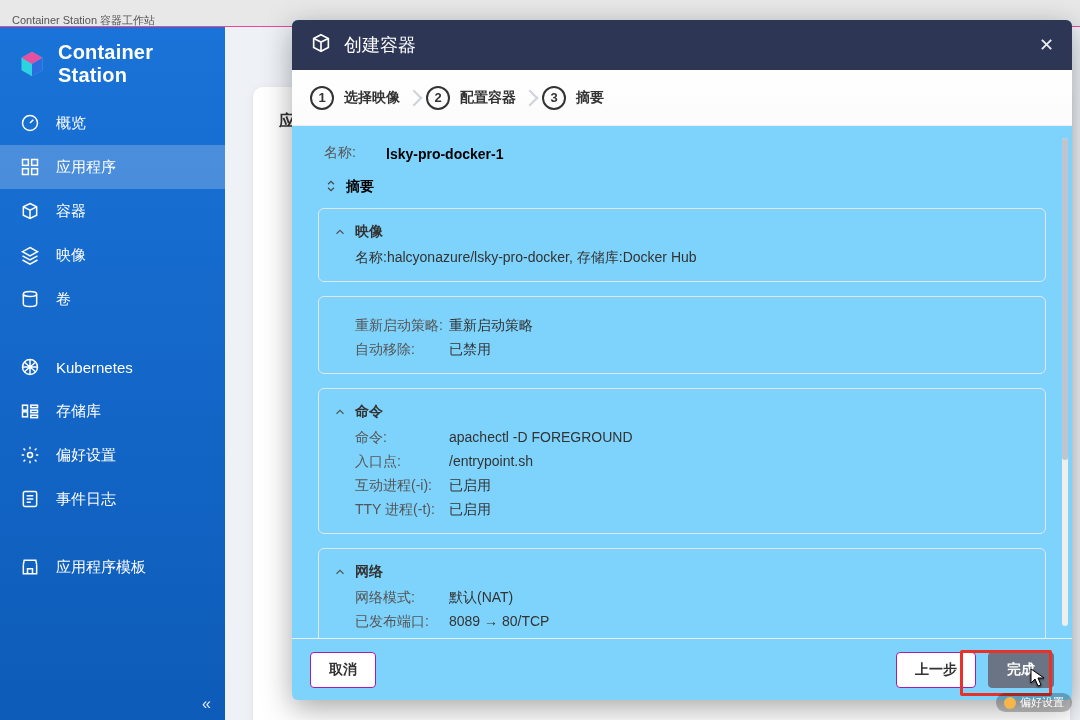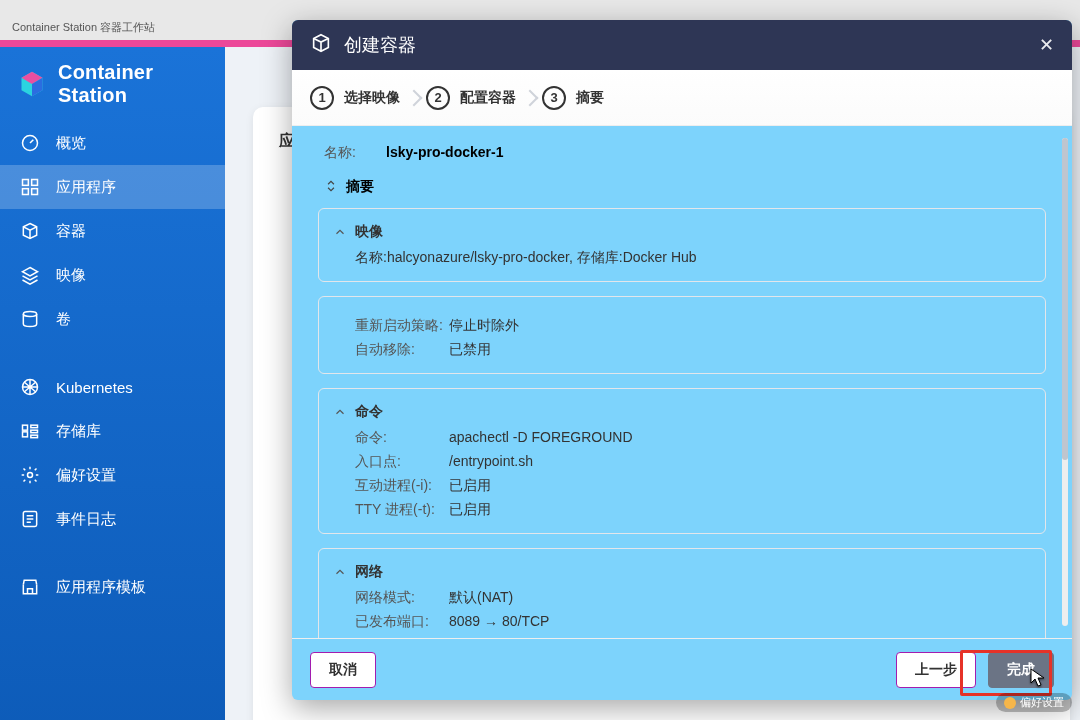--- a/index.html
+++ b/index.html
@@ -1,18 +1,18 @@
 <!DOCTYPE html>
 <html><head>
 <meta charset="utf-8">
 <style>
 * { box-sizing: border-box; margin: 0; padding: 0; font-family: -apple-system, "Microsoft YaHei", "PingFang SC", sans-serif; }
 html, body { width: 1080px; height: 720px; overflow: hidden; background: #f0f2f5; }
 
-.titlebar { height: 20px; background: #e8e8e8; border-bottom: 7px solid #ec4899; font-size: 11px; color: #555; padding: 20px 12px; }
+.titlebar { height: 20px; background: #e8e8e8; border-bottom: 1px solid #ec4899; font-size: 11px; color: #555; padding: 13px 12px; }
 
 .app { display: flex; height: 700px; background: linear-gradient(180deg,#1a73d8 0%,#0d5bb8 100%); }
 
 .sidebar { width: 225px; color: #fff; display: flex; flex-direction: column; }
 .brand { display: flex; align-items: center; gap: 12px; padding: 14px 18px 14px 18px; }
 .brand-logo { width: 32px; height: 32px; position: relative; }
 .brand-logo svg { width: 100%; height: 100%; }
 .brand-title { font-size: 20px; font-weight: 700; letter-spacing: .2px; }
 
 .nav { list-style: none; flex: 1; }
@@ -39,21 +39,21 @@
 .steps { display: flex; align-items: center; height: 56px; padding: 0 18px; border-bottom: 1px solid #eee; background: linear-gradient(#fff,#fbfbfb); }
 .step { display: flex; align-items: center; gap: 10px; padding-right: 26px; position: relative; }
 .step:not(:last-child)::after { content: ""; position: absolute; right: 6px; top: 50%; width: 10px; height: 10px; border-right: 2px solid #cfd3da; border-top: 2px solid #cfd3da; transform: translateY(-50%) rotate(45deg); }
 .step-num { width: 24px; height: 24px; border: 2px solid #333; border-radius: 50%; display: flex; align-items: center; justify-content: center; font-size: 13px; font-weight: 700; color: #333; }
 .step-label { font-size: 14px; font-weight: 700; color: #333; }
 
 .dlg-body { flex: 1; overflow-y: auto; padding: 18px 26px 8px; position: relative; }
 .scrolltrack { position: absolute; right: 4px; top: 12px; bottom: 12px; width: 6px; background: #eee; border-radius: 3px; }
 .scrollthumb { position: absolute; left: 0; width: 6px; background: #bfc5ce; border-radius: 3px; }
 
-.name-row { display: flex; align-items: flex-start; gap: 14px; margin: 0 6px 16px; }
+.name-row { display: flex; align-items: flex-end; gap: 14px; margin: 0 6px 16px; }
 .name-row .k { width: 48px; color: #555; font-size: 14px; }
 .name-row .v { font-weight: 700; font-size: 14px; }
 
 .summary-head { display: flex; align-items: center; gap: 8px; font-weight: 700; font-size: 14px; margin: 4px 6px 12px; cursor: pointer; }
 .expand-icon svg { stroke: #444; }
 
 .card { border: 1px solid #e3e6eb; border-radius: 6px; margin-bottom: 14px; padding: 14px 18px 14px 14px; font-size: 14px; color: #333; }
 .card .chead { display: flex; align-items: center; gap: 8px; font-weight: 700; margin-bottom: 8px; cursor: pointer; }
 .card .chead svg { stroke: #555; }
 .card .line { margin: 4px 0 0 22px; color: #333; }
@@ -250,21 +250,21 @@
             <path d="M6 15l6-6 6 6"></path>
           </svg>
           <span>映像</span>
         </div>
       <div class="line">名称:halcyonazure/lsky-pro-docker, 存储库:Docker Hub</div>
     </div>
 
     <div class="card">
       <div class="kv">
           <span class="k">重新启动策略:</span>
-          <span class="v">停止时除外</span>
+          <span class="v">重新启动策略</span>
         </div>
       <div class="kv">
           <span class="k">自动移除:</span>
           <span class="v">已禁用</span>
         </div>
     </div>
 
     <div class="card">
       <div class="chead">
           <svg width="14" height="14" viewBox="0 0 24 24" fill="none" stroke-width="2">

